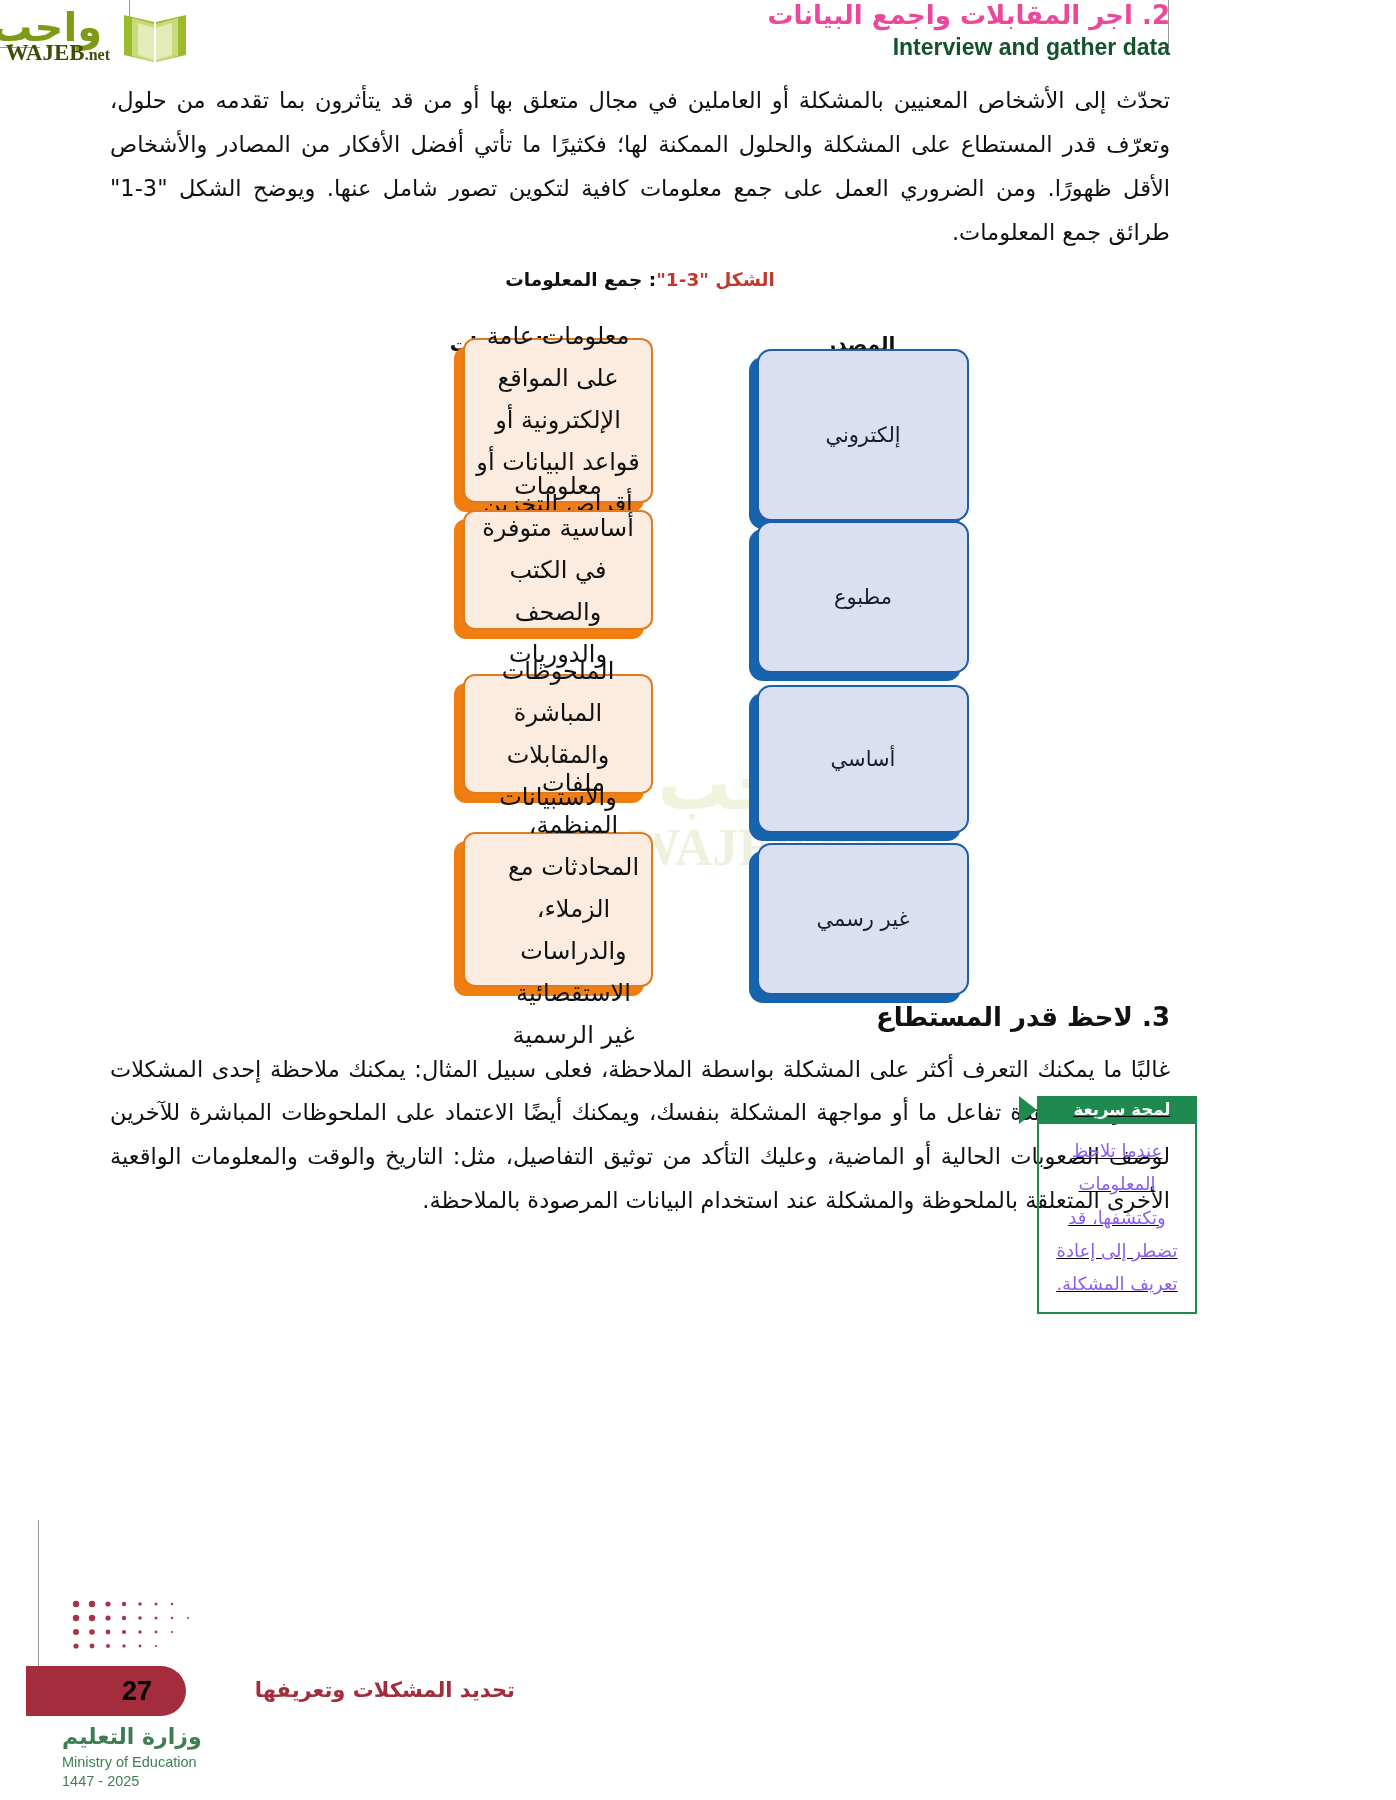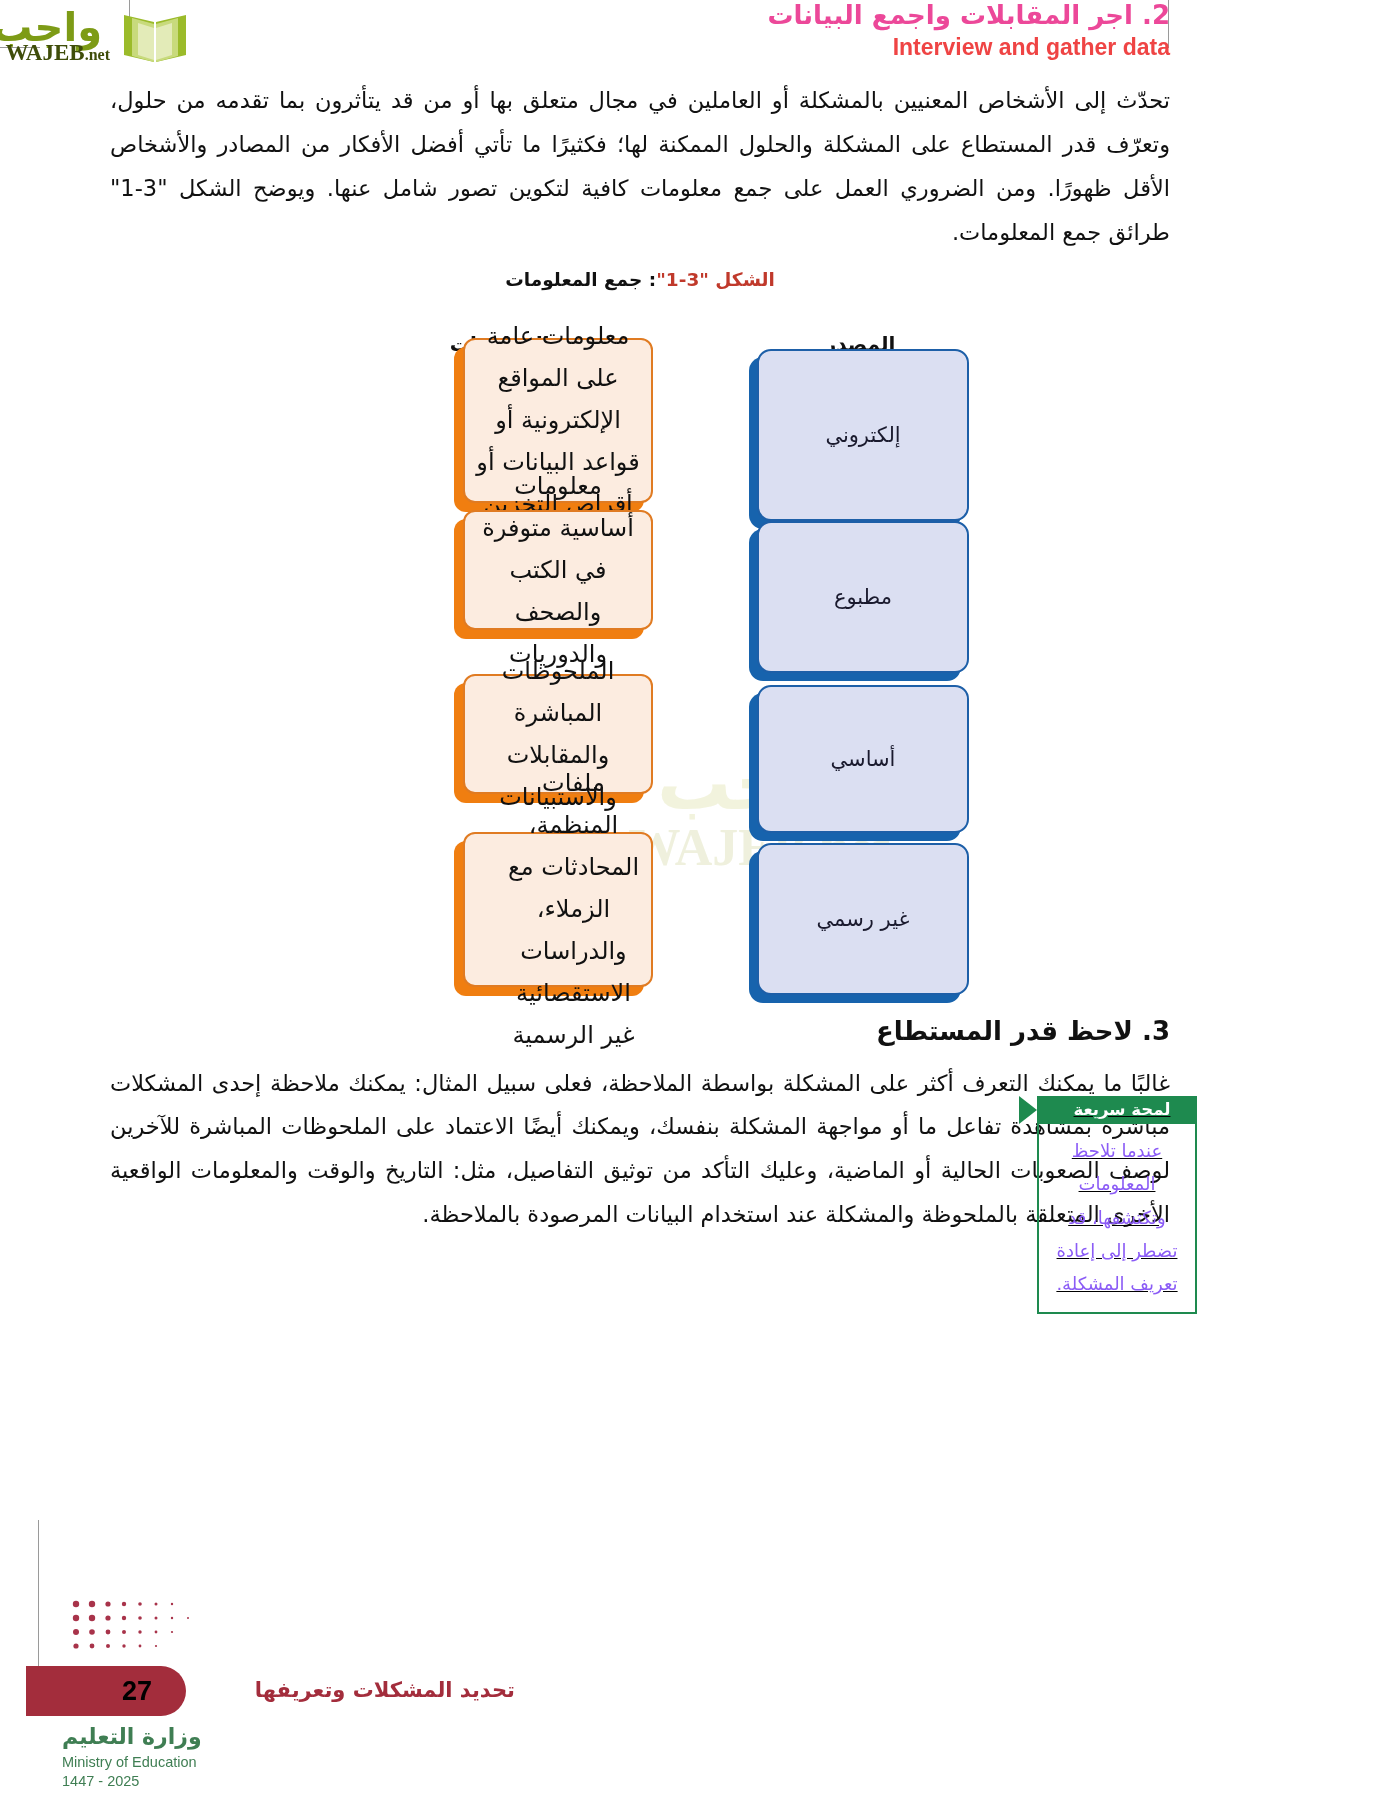--- a/index.html
+++ b/index.html
@@ -106,21 +106,21 @@
     color: #ec4899;
     text-align: right;
     direction: rtl;
     letter-spacing: 0.2px;
   }
   .sec-title-en {
     margin: 4px 0 0 0;
     font-family: "Liberation Sans", sans-serif;
     font-size: 23px;
     font-weight: bold;
-    color: #ef4444;
+    color: #14532d;
     text-align: right;
     direction: ltr;
   }
 
   p.body-ar {
     margin: 18px 0 0 0;
     font-size: 22.5px;
     line-height: 1.95;
     color: #111111;
     text-align: justify;
@@ -206,21 +206,21 @@
     color: #111111;
     direction: rtl;
     text-align: center;
   }
   .row.r0 .box-orange { top: 0; height: 165px; }
   .row.r1 .box-orange { top: 0; height: 120px; }
   .row.r2 .box-orange { top: 0; height: 120px; }
   .row.r3 .box-orange { top: 0; height: 155px; padding-left: 41px; }
 
   
-  .sec3-wrap { position: relative; margin-top: 14px; }
+  .sec3-wrap { position: relative; }
   h2.sec-title-ar2 {
     margin: 0;
     font-size: 26px;
     font-weight: bold;
     color: #111111;
     text-align: right;
     direction: rtl;
   }
   .sec-title-en2 {
     margin: 4px 0 0 0;

